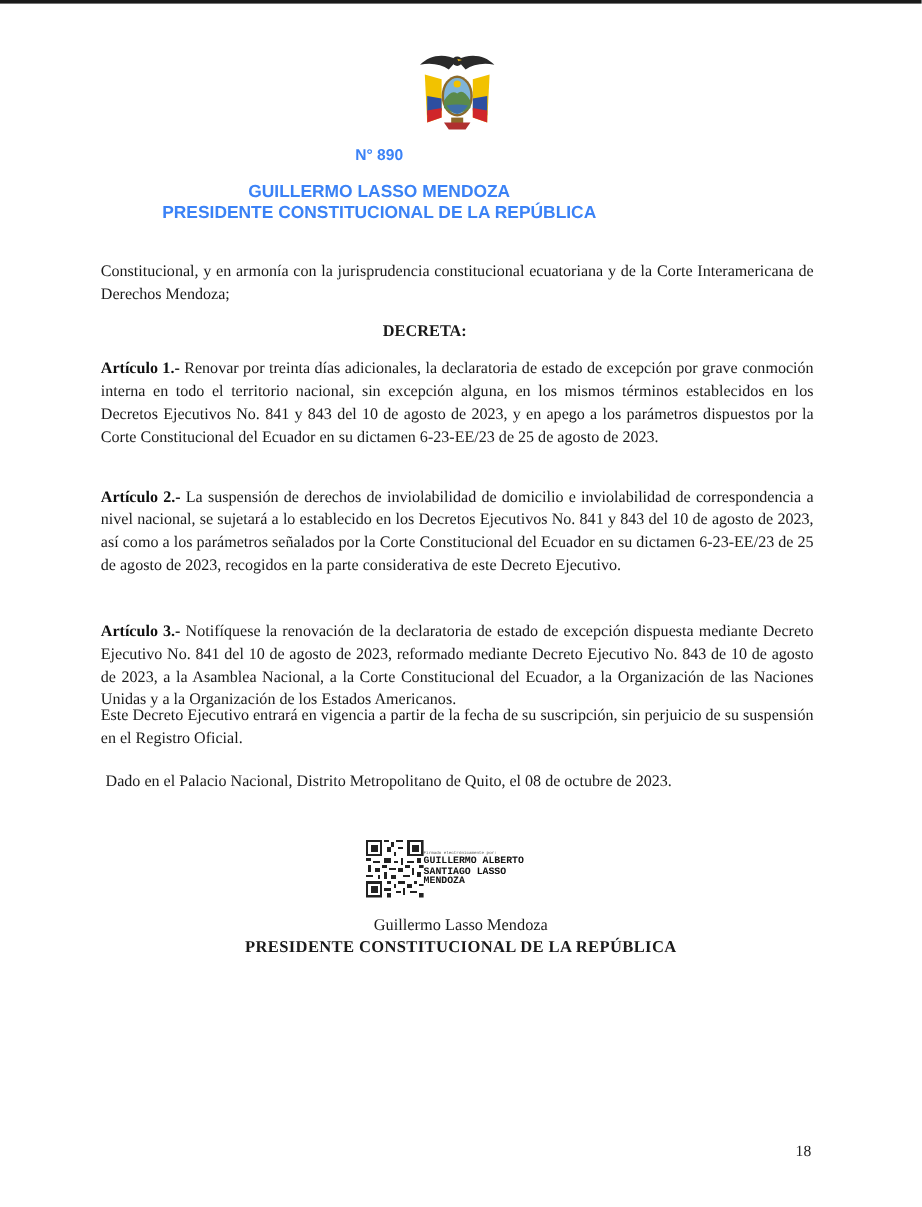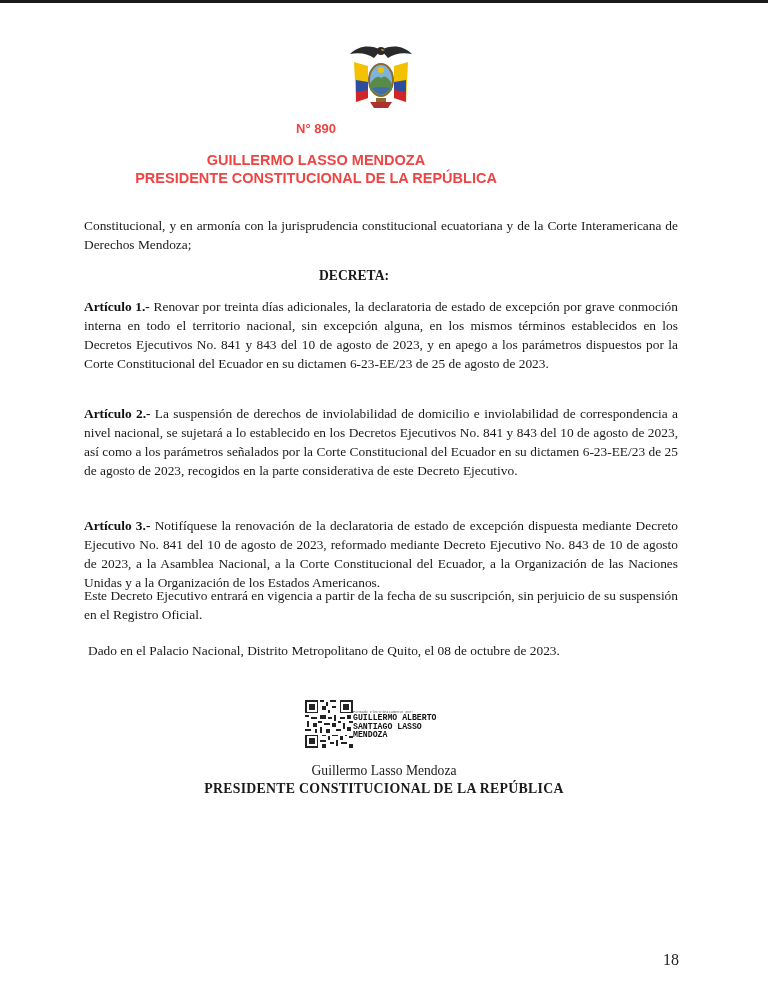--- a/index.html
+++ b/index.html
@@ -7,21 +7,21 @@
     width: 768px; height: 1006px; background: #ffffff; position: relative; overflow: hidden;
     font-family: "Liberation Serif", serif; color: #1a1a1a;
   }
   .topbar { position: absolute; left: 0; top: 0; width: 768px; height: 3px; background: #1a1a1a; }
   .page { position: absolute; left: 0; top: 0; width: 768px; height: 1006px; }
 
   .coat { position: absolute; left: 348px; top: 40px; width: 66px; height: 72px; }
 
   .sans-center {
     position: absolute; left: 0; width: 632px; text-align: center;
-    font-family: "Liberation Sans", sans-serif; font-weight: bold; color: #ef4444;
+    font-family: "Liberation Sans", sans-serif; font-weight: bold; color: #3b82f6;
   }
   .decree-no { top: 121px; font-size: 13px; }
   .head-name { top: 151px; font-size: 14.5px; line-height: 18px; }
   .head-title { top: 169px; font-size: 14.5px; line-height: 18px; }
 
   .body-text {
     position: absolute; left: 84px; width: 594px;
     font-size: 13.4px; line-height: 19px; text-align: justify; color: #1a1a1a;
   }
   .body-text b { font-weight: bold; color: #111; }
@@ -34,21 +34,21 @@
   .p-dado { top: 637px; }
 
   .sig-block { position: absolute; left: 305px; top: 700px; height: 48px; width: 160px; }
   .qr { position: absolute; left: 0; top: 0; width: 48px; height: 48px; }
   .sig-small { position: absolute; left: 48px; top: 10px; font-family: "Liberation Mono", monospace; font-size: 3.5px; color: #555; white-space: nowrap; }
   .sig-name { position: absolute; left: 48px; top: 14px; font-family: "Liberation Mono", monospace; font-weight: bold; font-size: 8.2px; line-height: 8.5px; color: #111; white-space: pre; }
 
   .sig-person { position: absolute; left: 0; width: 768px; top: 763px; text-align: center; font-size: 13.6px; }
   .sig-role { position: absolute; left: 0; width: 768px; top: 781px; text-align: center; font-size: 13.8px; font-weight: bold; letter-spacing: 0.3px; }
 
-  .page-num { position: absolute; left: 663px; top: 951px; font-size: 16px; color: #222; }
+  .page-num { position: absolute; left: 663px; top: 951px; font-size: 13px; color: #222; }
 </style>
 </head>
 <body>
 
 <div class="topbar"></div>
 
 <div class="page">
 
   <svg class="coat" viewBox="0 0 66 72">
 

